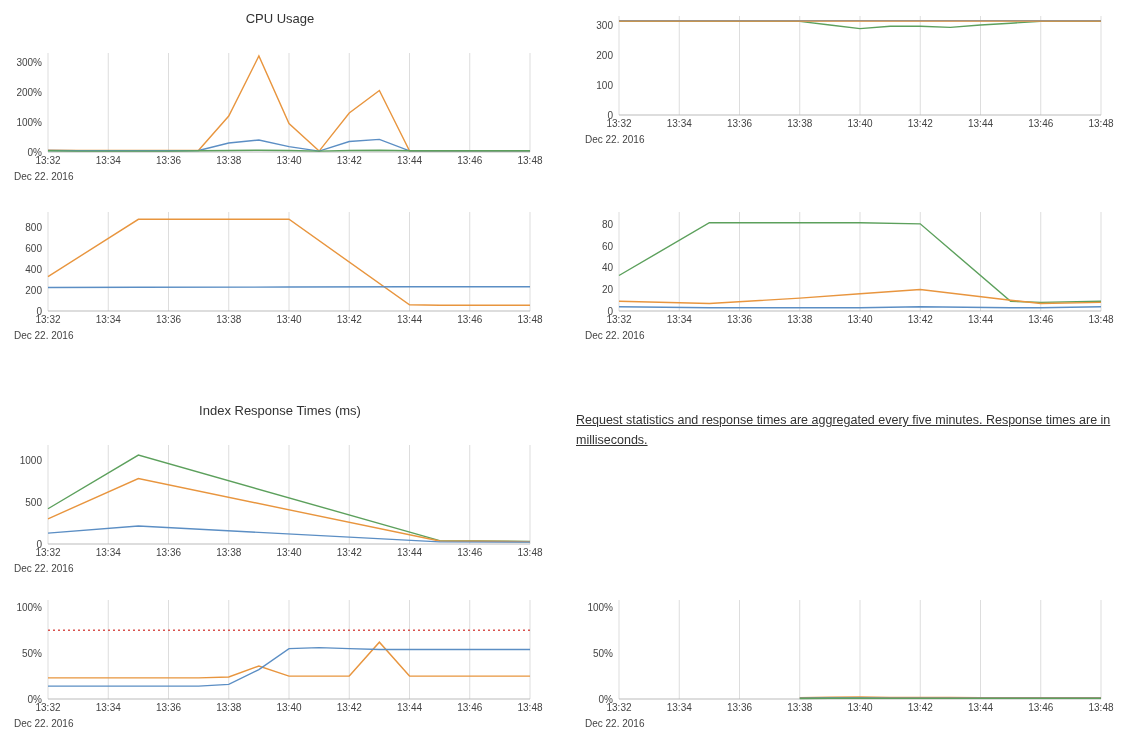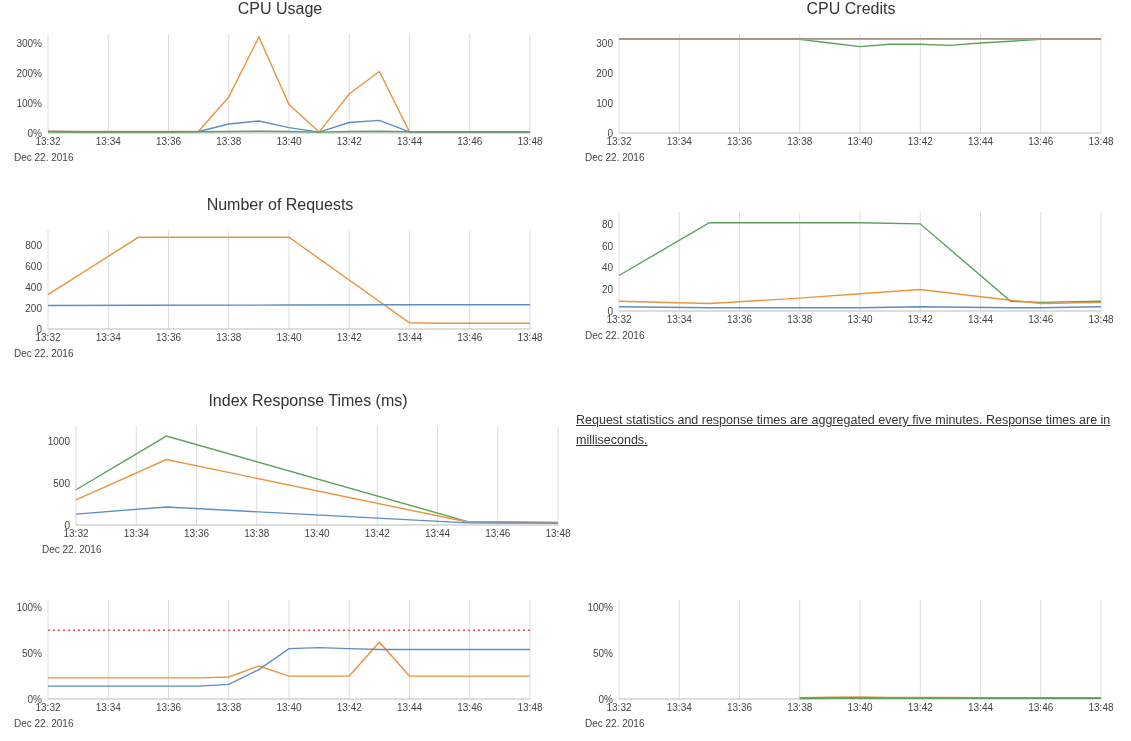--- a/index.html
+++ b/index.html
@@ -18,24 +18,24 @@
   .grid {
     position: relative;
     width: 1131px;
     height: 741px;
   }
   .panel {
     position: absolute;
   }
   .panel-title {
     text-align: center;
-    font-size: 16px;
+    font-size: 13px;
     color: #333333;
     font-family: "Liberation Sans", sans-serif;
-    margin: 0;
+    margin: 11px;
     padding: 0;
   }
   .plotwrap {
     position: relative;
   }
   .plot-svg {
     display: block;
   }
   .axis-text {
     font-size: 10px;
@@ -112,21 +112,20 @@
           <text x="349.25" y="127" text-anchor="middle" class="axis-text">13:42</text>
           <text x="409.5" y="127" text-anchor="middle" class="axis-text">13:44</text>
           <text x="469.75" y="127" text-anchor="middle" class="axis-text">13:46</text>
           <text x="530" y="127" text-anchor="middle" class="axis-text">13:48</text>
           <text x="14" y="143" text-anchor="start" class="datenote">Dec 22. 2016</text>
         </svg>
     </div>
   </div>
 
   <div class="panel" style="left:571px; top:0px; width:560px;">
-    <div class="panel-title">CPU Credits</div>
     <div class="plotwrap">
       <svg class="plot-svg" id="svg-cpu-credits" width="560" height="150" viewBox="0 0 560 150">
           <line x1="48" y1="16" x2="48" y2="115" class="gridline"></line>
           <line x1="108.25" y1="16" x2="108.25" y2="115" class="gridline"></line>
           <line x1="168.5" y1="16" x2="168.5" y2="115" class="gridline"></line>
           <line x1="228.75" y1="16" x2="228.75" y2="115" class="gridline"></line>
           <line x1="289" y1="16" x2="289" y2="115" class="gridline"></line>
           <line x1="349.25" y1="16" x2="349.25" y2="115" class="gridline"></line>
           <line x1="409.5" y1="16" x2="409.5" y2="115" class="gridline"></line>
           <line x1="469.75" y1="16" x2="469.75" y2="115" class="gridline"></line>
@@ -147,21 +146,20 @@
           <text x="349.25" y="127" text-anchor="middle" class="axis-text">13:42</text>
           <text x="409.5" y="127" text-anchor="middle" class="axis-text">13:44</text>
           <text x="469.75" y="127" text-anchor="middle" class="axis-text">13:46</text>
           <text x="530" y="127" text-anchor="middle" class="axis-text">13:48</text>
           <text x="14" y="143" text-anchor="start" class="datenote">Dec 22. 2016</text>
         </svg>
     </div>
   </div>
 
   <div class="panel" style="left:0px; top:196px; width:560px;">
-    <div class="panel-title">Number of Requests</div>
     <div class="plotwrap">
       <svg class="plot-svg" id="svg-number-of-requests" width="560" height="150" viewBox="0 0 560 150">
           <line x1="48" y1="16" x2="48" y2="115" class="gridline"></line>
           <line x1="108.25" y1="16" x2="108.25" y2="115" class="gridline"></line>
           <line x1="168.5" y1="16" x2="168.5" y2="115" class="gridline"></line>
           <line x1="228.75" y1="16" x2="228.75" y2="115" class="gridline"></line>
           <line x1="289" y1="16" x2="289" y2="115" class="gridline"></line>
           <line x1="349.25" y1="16" x2="349.25" y2="115" class="gridline"></line>
           <line x1="409.5" y1="16" x2="409.5" y2="115" class="gridline"></line>
           <line x1="469.75" y1="16" x2="469.75" y2="115" class="gridline"></line>
@@ -216,21 +214,21 @@
           <text x="289" y="127" text-anchor="middle" class="axis-text">13:40</text>
           <text x="349.25" y="127" text-anchor="middle" class="axis-text">13:42</text>
           <text x="409.5" y="127" text-anchor="middle" class="axis-text">13:44</text>
           <text x="469.75" y="127" text-anchor="middle" class="axis-text">13:46</text>
           <text x="530" y="127" text-anchor="middle" class="axis-text">13:48</text>
           <text x="14" y="143" text-anchor="start" class="datenote">Dec 22. 2016</text>
         </svg>
     </div>
   </div>
 
-  <div class="panel" style="left:0px; top:392px; width:560px;padding-left:28px;">
+  <div class="panel" style="left:0px; top:392px; width:560px;">
     <div class="panel-title">Index Response Times (ms)</div>
     <div class="plotwrap">
       <svg class="plot-svg" id="svg-index-response-times" width="560" height="150" viewBox="0 0 560 150">
           <line x1="48" y1="16" x2="48" y2="115" class="gridline"></line>
           <line x1="108.25" y1="16" x2="108.25" y2="115" class="gridline"></line>
           <line x1="168.5" y1="16" x2="168.5" y2="115" class="gridline"></line>
           <line x1="228.75" y1="16" x2="228.75" y2="115" class="gridline"></line>
           <line x1="289" y1="16" x2="289" y2="115" class="gridline"></line>
           <line x1="349.25" y1="16" x2="349.25" y2="115" class="gridline"></line>
           <line x1="409.5" y1="16" x2="409.5" y2="115" class="gridline"></line>

